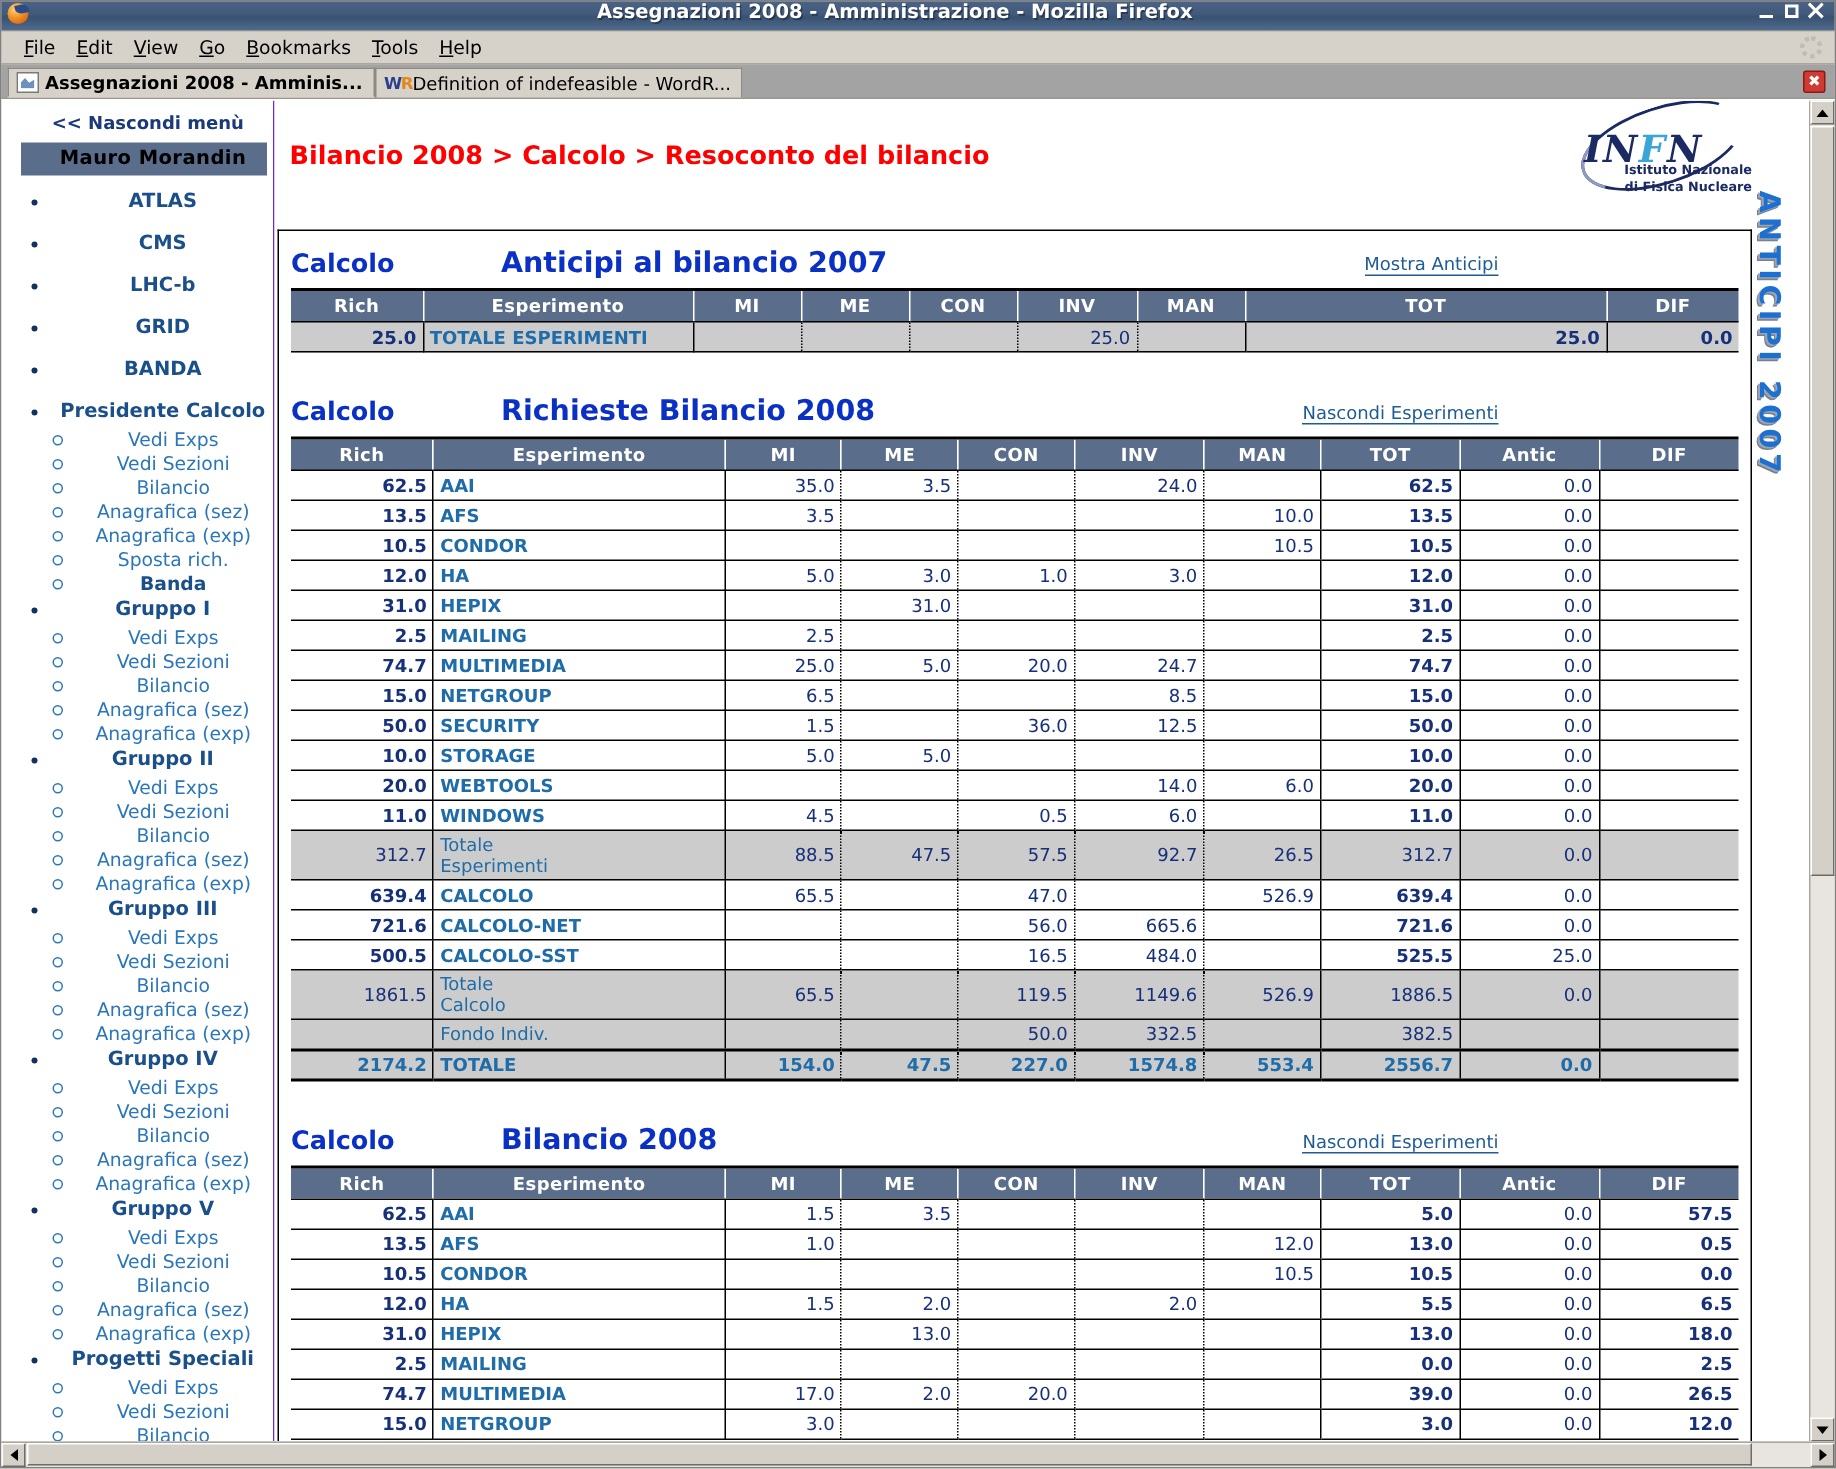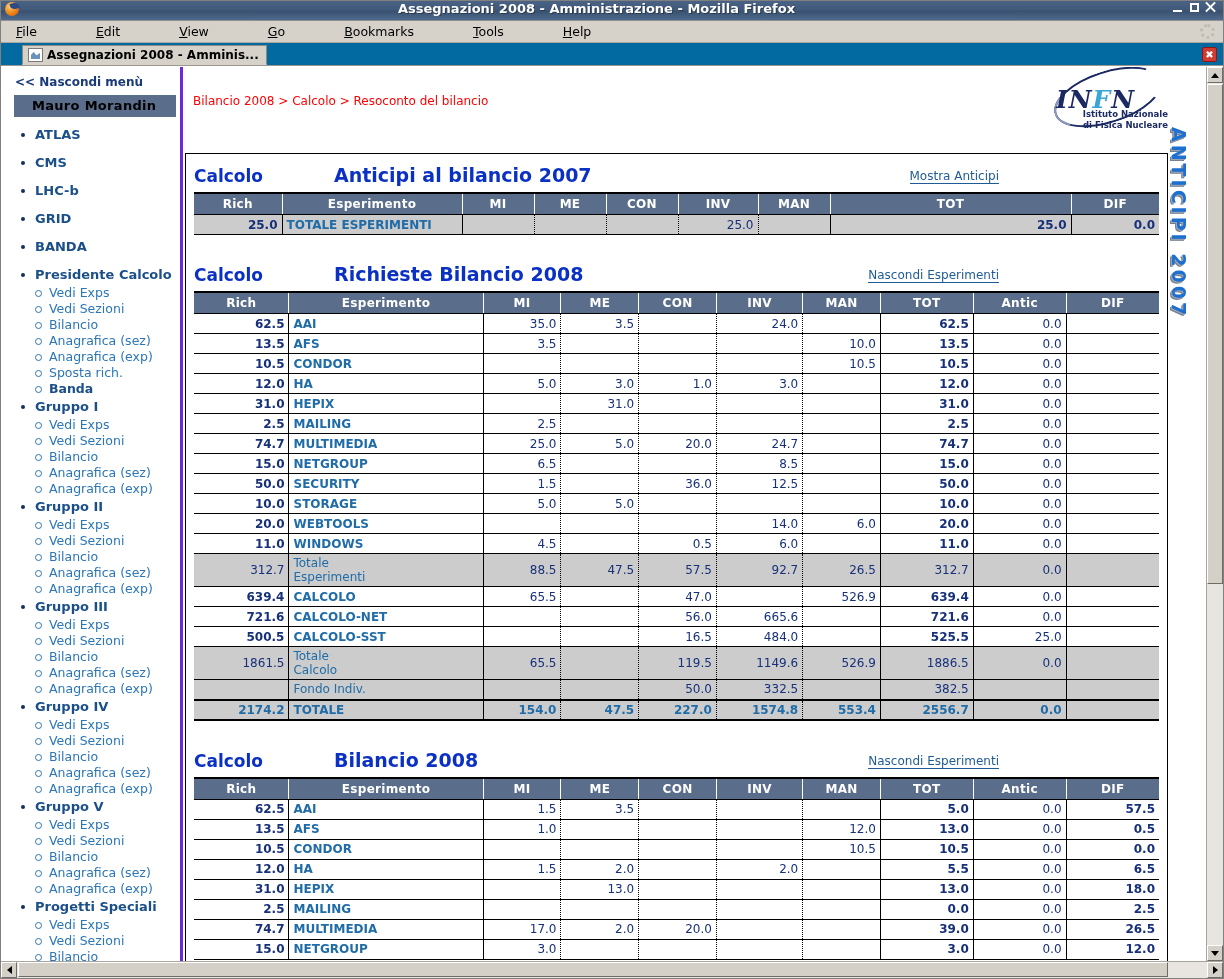--- a/index.html
+++ b/index.html
@@ -66,41 +66,40 @@
   .winbtn .cls-b { transform: rotate(-45deg); }
 
   
   #menubar {
     height: 22px; flex: 0 0 22px;
     background: #d6d2ca;
     display: flex; align-items: center;
     padding-left: 8px;
     border-bottom: 1px solid #aaa6a0;
     position: relative;
-    gap: 45px;
   }
   .menu-item {
     font-size: 12.5px; color: #000; padding: 2px 7px;
     font-family: "DejaVu Sans", "Liberation Sans", sans-serif;
     cursor: default;
   }
   .menu-item u { text-decoration: underline; }
   #menu-throbber {
     position: absolute; right: 8px; top: 3px;
     width: 15px; height: 15px; border-radius: 50%;
     border: 3px dotted #bdb9b2;
     opacity: .85;
   }
 
   
   #tabbar {
     height: 23px; flex: 0 0 23px;
-    background: #0369a1;
+    background: #a3a3a3;
     display: flex; align-items: flex-end;
-    padding-left: 21px;
+    padding-left: 4px;
     border-bottom: 1px solid #9b9790;
     position: relative;
   }
   .tab {
     height: 20px; display: flex; align-items: center; gap: 4px;
     padding: 0 8px 0 5px;
     background: #d6d2ca;
     border: 1px solid #8d8a84;
     border-bottom: none;
     font-size: 12px;
@@ -147,21 +146,22 @@
     flex: 1 1 auto; display: flex; overflow: hidden; position: relative;
     background: #ffffff;
   }
 
   
   #sidebar {
     width: 182px; flex: 0 0 182px;
     background: #ffffff;
     padding: 6px 0 0 8px;
     overflow: hidden;
-    border-right: 3px solid #6d28d9;
+    border-right: 1px solid #6d28d9;
+    text-align: center;
   }
   #hide-menu {
     color: #1a3a7a; font-size: 12px; font-weight: bold;
     margin: 2px 0 6px 6px; cursor: pointer;
     font-family: "DejaVu Sans", "Liberation Sans", sans-serif;
   }
   #userbar {
     background: #5a6e8c;
     color: #000000; font-weight: bold; font-size: 13px;
     padding: 3px 6px 4px 18px;
@@ -198,21 +198,21 @@
   }
   .sub-link.bold { font-weight: bold; color: #1a4f8a; }
 
   
   #main {
     flex: 1 1 auto; position: relative; overflow: hidden; background: #ffffff;
     padding: 0;
   }
   #breadcrumb {
     position: absolute; left: 10px; top: 27px;
-    color: #ff0000; font-weight: normal; font-size: 12px;
+    color: #ff0000; font-weight: bold; font-size: 17px;
     font-family: "DejaVu Sans", "Liberation Sans", sans-serif;
     white-space: nowrap;
   }
   
   #infn-logo {
     position: absolute; right: 38px; top: 2px;
     width: 118px; height: 66px;
   }
   #infn-logo .letters {
     position: absolute; left: 6px; top: 16px;
@@ -420,20 +420,24 @@
     <div class="menu-item"><u>B</u>ookmarks</div>
     <div class="menu-item"><u>T</u>ools</div>
     <div class="menu-item"><u>H</u>elp</div>
     <div id="menu-throbber"></div>
   </div>
 
   <div id="tabbar">
     <div class="tab active">
       <span class="favicon doc"></span>
       <span>Assegnazioni 2008 - Amminis...</span>
+    </div>
+    <div class="tab">
+      <span class="favicon wr">W<span class="r">R</span></span>
+      <span>Definition of indefeasible - WordR...</span>
     </div>
     <div id="tab-close"></div>
   </div>
 
   <div id="content-wrap">
     <div id="page">
 
       <div id="sidebar">
         <div id="hide-menu">&lt;&lt; Nascondi menù</div>
         <div id="userbar">Mauro Morandin</div>

